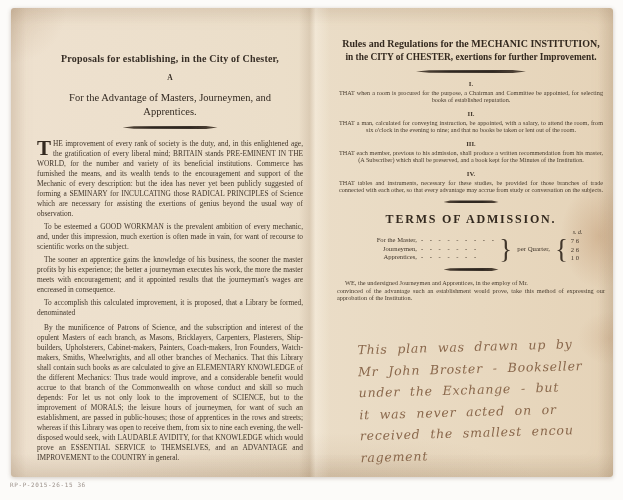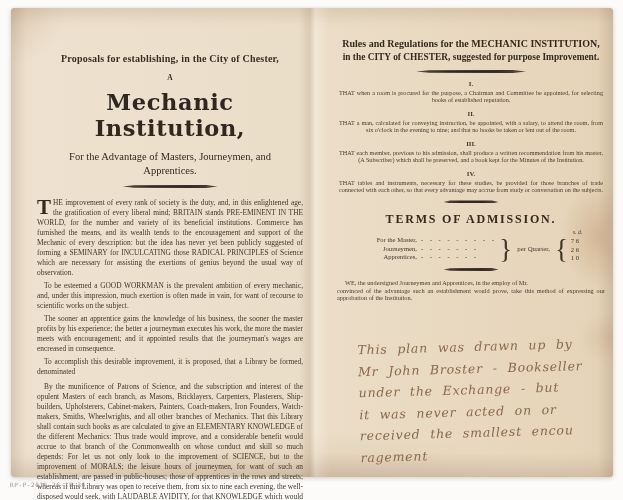--- a/index.html
+++ b/index.html
@@ -69,34 +69,33 @@
 </style>
 </head>
 <body>
 
 <div class="frame">
   <div class="paper">
 
     <div class="left-page">
       <div class="lp-italic">Proposals for establishing, in the City of Chester,</div>
       <div class="lp-a">A</div>
-      <div class="lp-title">Mechanic Institution,</div>
       <div class="lp-subtitle">For the Advantage of Masters, Journeymen, and Apprentices.</div>
       <div class="swell w95"></div>
       <p class="body-par first-par">THE improvement of every rank of society is the duty, and, in this enlightened age, the gratification of every liberal mind; BRITAIN stands PRE-EMINENT IN THE WORLD, for the number and variety of its beneficial institutions. Commerce has furnished the means, and its wealth tends to the encouragement and support of the Mechanic of every description: but the idea has never yet been publicly suggested of forming a SEMINARY for INCULCATING those RADICAL PRINCIPLES of Science which are necessary for assisting the exertions of genius beyond the usual way of observation.</p>
       <p class="body-par">To be esteemed a GOOD WORKMAN is the prevalent ambition of every mechanic, and, under this impression, much exertion is often made in vain, for want of recourse to scientific works on the subject.</p>
       <p class="body-par">The sooner an apprentice gains the knowledge of his business, the sooner the master profits by his experience; the better a journeyman executes his work, the more the master meets with encouragement; and it appointed results that the journeyman's wages are encreased in consequence.</p>
-      <p class="body-par">To accomplish this desirable improvement, it is proposed, that a Library be formed, denominated</p>
+      <p class="body-par">To accomplish this calculated improvement, it is proposed, that a Library be formed, denominated</p>
       <p class="body-par" style="margin-top:5px;">By the munificence of Patrons of Science, and the subscription and interest of the opulent Masters of each branch, as Masons, Bricklayers, Carpenters, Plasterers, Ship-builders, Upholsterers, Cabinet-makers, Painters, Coach-makers, Iron Founders, Watch-makers, Smiths, Wheelwrights, and all other branches of Mechanics.  That this Library shall contain such books as are calculated to give an ELEMENTARY KNOWLEDGE of the different Mechanics: Thus trade would improve, and a considerable benefit would accrue to that branch of the Commonwealth on whose conduct and skill so much depends: For let us not only look to the improvement of SCIENCE, but to the improvement of MORALS; the leisure hours of journeymen, for want of such an establishment, are passed in public-houses; those of apprentices in the rows and streets; whereas if this Library was open to receive them, from six to nine each evening, the well-disposed would seek, with LAUDABLE AVIDITY, for that KNOWLEDGE which would prove an ESSENTIAL SERVICE to THEMSELVES, and an ADVANTAGE and IMPROVEMENT to the COUNTRY in general.</p>
 
     </div>
 
     <div class="right-page">
       <div class="rp-head1">Rules and Regulations for the MECHANIC INSTITUTION,</div>
-      <div class="rp-head2">in the CITY of CHESTER, suggested for purpose Improvement.</div>
+      <div class="rp-head2">in the CITY of CHESTER, exertions for further Improvement.</div>
       <div class="swell w110" style="margin-top:7px;"></div>
 
       <div class="rule-num">I.</div>
       <p class="rule-par">THAT when a room is procured for the purpose, a Chairman and Committee be appointed, for selecting books of established reputation.</p>
       <div class="rule-num">II.</div>
       <p class="rule-par">THAT a man, calculated for conveying instruction, be appointed, with a salary, to attend the room, from six o'clock in the evening to nine; and that no books be taken or lent out of the room.</p>
       <div class="rule-num">III.</div>
       <p class="rule-par">THAT each member, previous to his admission, shall produce a written recommendation from his master, (A Subscriber) which shall be preserved, and a book kept for the Minutes of the Institution.</p>
       <div class="rule-num">IV.</div>
       <p class="rule-par">THAT tables and instruments, necessary for these studies, be provided for those branches of trade connected with each other, so that every advantage may accrue from study or conversation on the subjects.</p>

